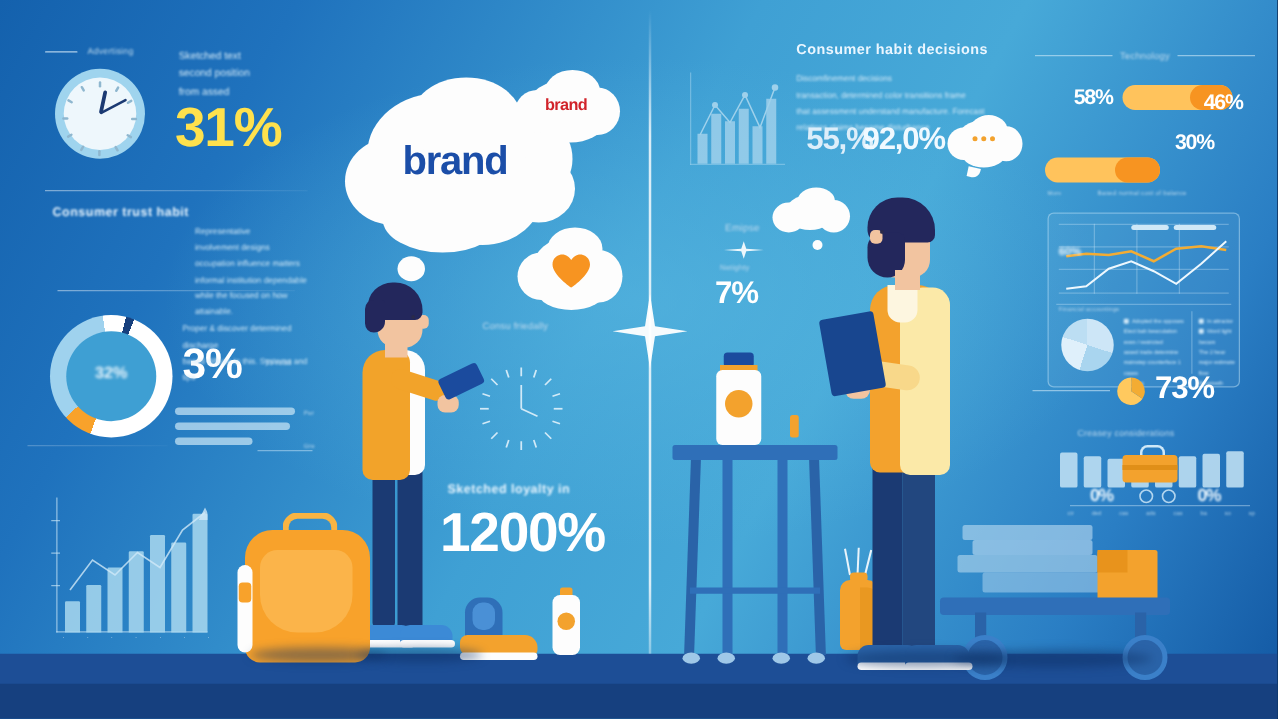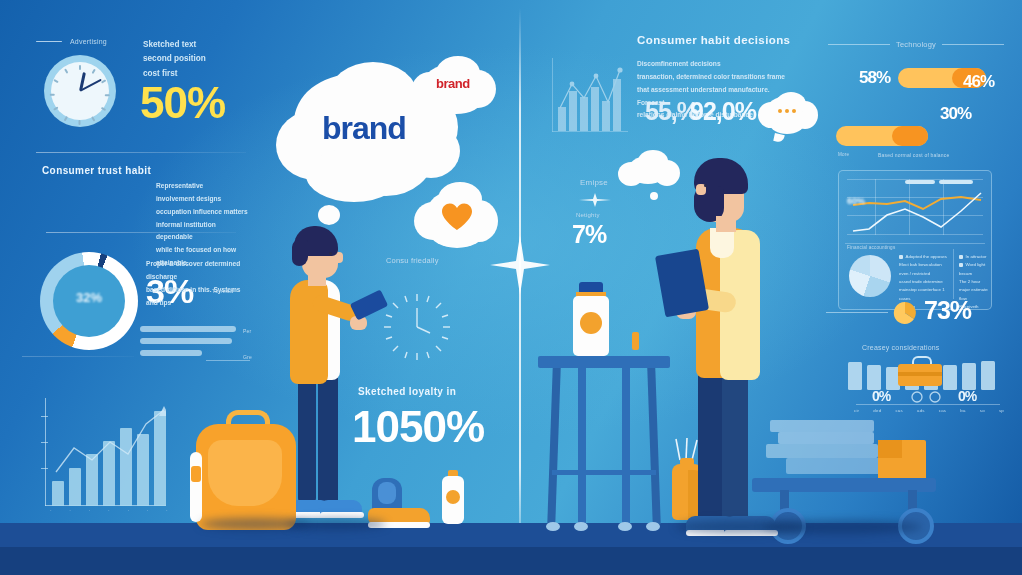--- a/index.html
+++ b/index.html
@@ -11,21 +11,21 @@
       linear-gradient(118deg,#1461ad 0%,#1f72bd 18%,#3fa0d4 46%,#47a9d8 62%,#2a7ec4 84%,#1257a2 100%);
     color:#fff;user-select:none;
   }
   .abs{position:absolute;}
 
   
   .blur1{filter:blur(.35px);text-align:center;}
   .blur2{filter:blur(.75px);}
   .blur3{filter:blur(1.15px);}
   .hdr{font-size:11.5px;letter-spacing:.4px;color:#eaf6ff;font-weight:600;}
-  .body-txt{font-size:6.6px;line-height:1.95;color:#cfe7f6;font-weight:bold;}
+  .body-txt{font-size:6.6px;line-height:1.95;color:#cfe7f6;}
   .tiny{font-size:5px;color:#bcd9ee;letter-spacing:.2px;}
   .big{font-weight:700;letter-spacing:-1px;}
 
   
   .rule{height:1px;background:linear-gradient(90deg,rgba(255,255,255,.45),rgba(255,255,255,.05));}
   .dash{width:26px;height:1.5px;background:rgba(225,242,252,.75);border-radius:2px;}
 
   .clock{border-radius:50%;background:#9fd4ee;display:flex;align-items:center;justify-content:center;}
   .clock-face{border-radius:50%;background:#eef7fc;position:relative;}
   .tick{position:absolute;background:#8fb7cf;width:1.5px;height:5px;left:50%;top:3px;transform-origin:50% 30px;margin-left:-.75px;border-radius:1px;}
@@ -70,24 +70,24 @@
 <div id="stage">
 
   <div class="abs" style="left:36px;top:38px;display:flex;align-items:center;gap:8px;">
     <div class="dash"></div>
     <div class="tiny blur2" style="font-size:7px;">Advertising</div>
   </div>
 
   <div class="abs blur2" style="left:143px;top:38px;width:110px;">
     <div class="body-txt" style="font-size:8.2px;line-height:1.75;">Sketched text</div>
     <div class="body-txt" style="font-size:8.2px;line-height:1.75;">second position</div>
-    <div class="body-txt" style="font-size:8.2px;line-height:1.75;">cost first</div>
-  </div>
-
-  <div class="abs big blur1" style="left:140px;top:78px;font-size:44px;color:#ffe14d;">50%</div>
+    <div class="body-txt" style="font-size:8.2px;line-height:1.75;">from assed</div>
+  </div>
+
+  <div class="abs big blur1" style="left:140px;top:78px;font-size:44px;color:#ffe14d;">31%</div>
 
   <div class="abs clock" style="left:44px;top:55px;width:72px;height:72px;">
     <div class="clock-face" style="width:58px;height:58px;">
       <div class="tick" style="transform:rotate(0deg)"></div>
       <div class="tick" style="transform:rotate(30deg)"></div>
       <div class="tick" style="transform:rotate(60deg)"></div>
       <div class="tick" style="transform:rotate(90deg)"></div>
       <div class="tick" style="transform:rotate(120deg)"></div>
       <div class="tick" style="transform:rotate(150deg)"></div>
       <div class="tick" style="transform:rotate(180deg)"></div>
@@ -228,21 +228,21 @@
       <line x1="8" y1="27" x2="14" y2="29"></line>
         <line x1="64" y1="49" x2="70" y2="51"></line>
       <line x1="8" y1="51" x2="14" y2="49"></line>
         <line x1="64" y1="29" x2="70" y2="27"></line>
       <line x1="39" y1="39" x2="39" y2="20"></line>
         <line x1="39" y1="39" x2="52" y2="45"></line>
     </g>
   </svg>
 
   <div class="abs blur2 hdr" style="left:358px;top:386px;font-size:10px;">Sketched loyalty in</div>
-  <div class="abs big blur1" style="left:352px;top:402px;font-size:44px;color:#fff;">1050%</div>
+  <div class="abs big blur1" style="left:352px;top:402px;font-size:44px;color:#fff;">1200%</div>
 
   <div class="abs" style="left:272px;top:222px;width:110px;height:310px;">
 
     <div class="abs navy" style="left:26px;top:150px;width:18px;height:130px;border-radius:4px;"></div>
     <div class="abs navy" style="left:46px;top:150px;width:20px;height:132px;border-radius:4px;"></div>
 
     <div class="abs" style="left:18px;top:278px;width:40px;height:16px;border-radius:8px 9px 4px 4px;background:#3c8ad6;"></div>
     <div class="abs" style="left:18px;top:290px;width:42px;height:6px;border-radius:3px;background:#fff;"></div>
     <div class="abs" style="left:48px;top:278px;width:42px;height:16px;border-radius:8px 9px 4px 4px;background:#3c8ad6;"></div>
     <div class="abs" style="left:48px;top:290px;width:44px;height:6px;border-radius:3px;background:#fff;"></div>

